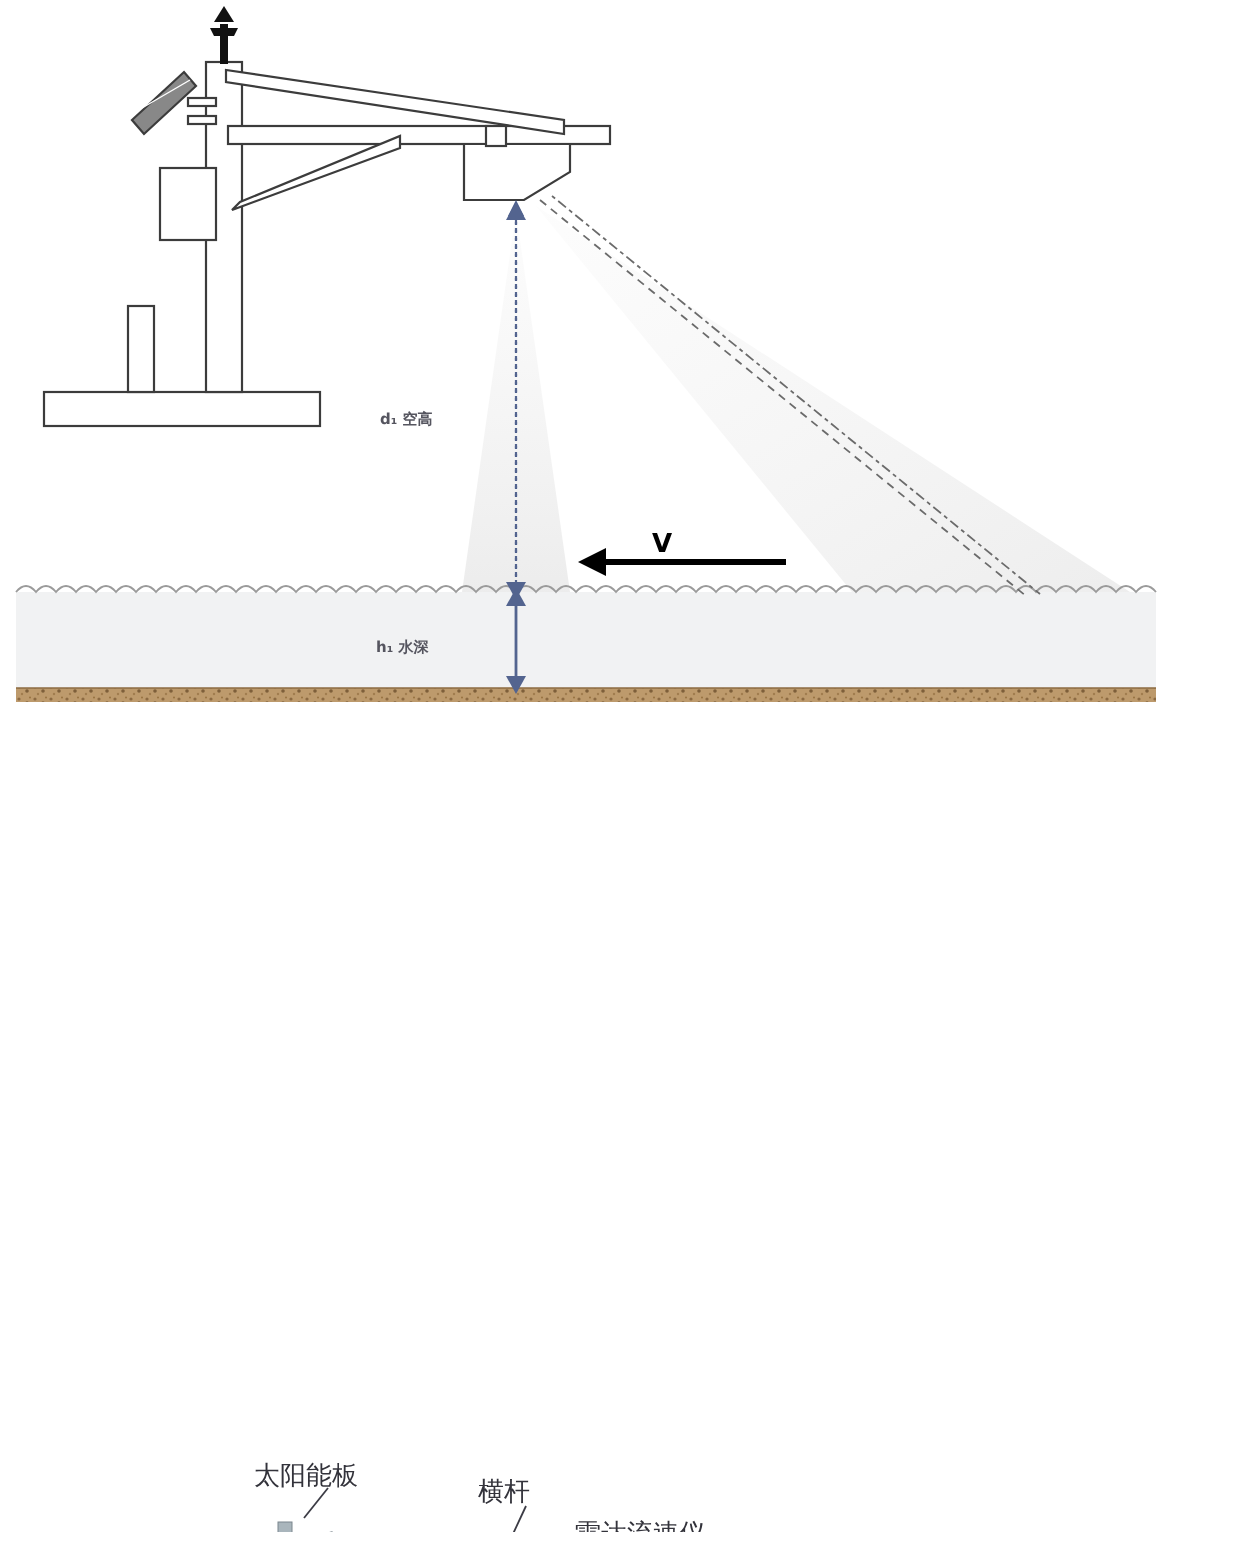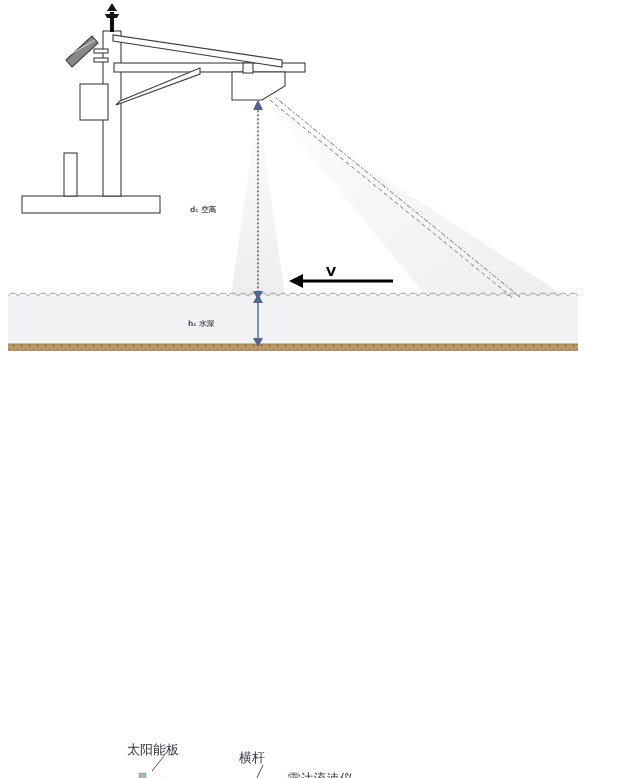--- a/index.html
+++ b/index.html
@@ -21,21 +21,21 @@
     width: 548px;
     height: 778px;
   }
   .panel-top {
     position: absolute;
     left: 0; top: 0;
     width: 627px; height: 365px;
   }
   .panel-bottom {
     position: absolute;
-    left: 0; top: 365px;
+    left: 0; top: 353px;
     width: 627px; height: 413px;
   }
   svg { display: block; }
   .lbl {
     font-family: "DejaVu Sans", "Liberation Sans", sans-serif;
     fill: #3a3a44;
   }
   .lbl-cn-small {
     font-size: 7.5px;
     fill: #55555f;

